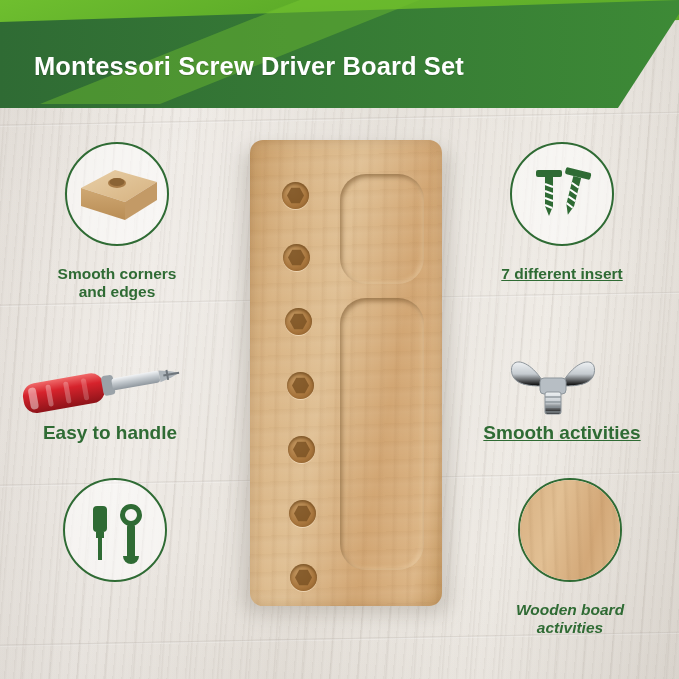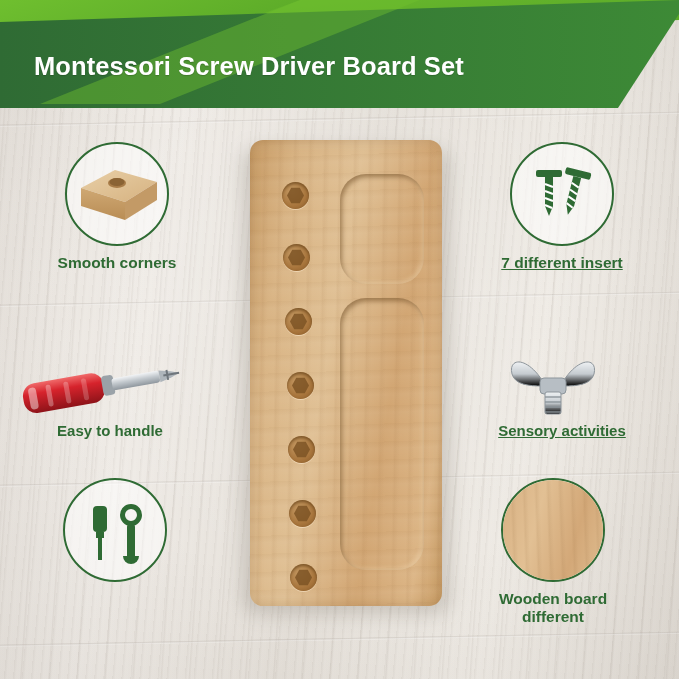--- a/index.html
+++ b/index.html
@@ -87,21 +87,21 @@
     height: 104px;
     border-radius: 50%;
     border: 2.5px solid #2f6b34;
     background: rgba(255,255,255,0.55);
     margin: 0 auto;
     position: relative;
     overflow: hidden;
     box-sizing: border-box;
   }
   .feature .caption {
-    margin-top: 8px;
+    margin-top: 19px;
     font-size: 15.5px;
     font-weight: bold;
     color: #2f6b34;
     line-height: 1.18;
   }
 
   
   .woodblock {
     position: absolute;
     left: 8px;
@@ -126,21 +126,21 @@
   .mid-item {
     position: absolute;
     width: 196px;
     text-align: center;
   }
   .mid-item .art {
     height: 72px;
     position: relative;
   }
   .mid-item .caption {
-    font-size: 15px;
+    font-size: 19px;
     font-weight: bold;
     color: #2f6b34;
     line-height: 1.18;
     margin-top: 2px;
   }
 
   
   .product {
     position: absolute;
     left: 250px;
@@ -297,20 +297,21 @@
         </defs>
         <path d="M6,22 L40,4 L82,16 L50,36 Z" fill="url(#wb-top)"></path>
         <path d="M6,22 L50,36 L50,54 L6,40 Z" fill="url(#wb-side)"></path>
         <path d="M50,36 L82,16 L82,34 L50,54 Z" fill="#c39a66"></path>
         <ellipse cx="42" cy="17" rx="9" ry="5" fill="#a87c48"></ellipse>
         <ellipse cx="42" cy="16" rx="7.5" ry="4" fill="#8a6334"></ellipse>
       </svg>
     </div>
     <div class="caption">
       <div>Smooth corners</div>
+      <div>and edges</div>
     </div>
   </div>
 
   <div class="feature" style="left:467px; top:142px;">
     <div class="circle">
       <svg viewBox="0 0 104 104" width="104" height="104">
         <g fill="#2f6b34">
 
           <rect x="24" y="26" width="26" height="7" rx="2"></rect>
           <path d="M33,33 L41,33 L41,62 L37,72 L33,62 Z"></path>
@@ -399,44 +400,44 @@
           <g stroke="#8d959b" stroke-width="1.4">
             <line x1="39" y1="45" x2="55" y2="45"></line>
             <line x1="39" y1="50" x2="55" y2="50"></line>
             <line x1="39" y1="55" x2="55" y2="55"></line>
             <line x1="39" y1="60" x2="55" y2="60"></line>
           </g>
         </g>
       </svg>
     </div>
     <div class="caption">
-      <div class="nowrap">Sensory activities</div>
+      <div class="nowrap">Smooth activities</div>
     </div>
   </div>
 
   <div class="feature" style="left:20px; top:478px;">
     <div class="circle">
       <svg viewBox="0 0 104 104" width="104" height="104">
         <g fill="#2f6b34">
 
           <rect x="28" y="26" width="14" height="26" rx="4"></rect>
           <rect x="31" y="52" width="8" height="6"></rect>
           <rect x="33" y="58" width="4" height="22"></rect>
 
           <path d="M66,24 a11,11 0 1 0 0,22 a11,11 0 1 0 0,-22 Z M66,29 a6,6 0 1 1 0,12 a6,6 0 1 1 0,-12 Z"></path>
           <rect x="62" y="44" width="8" height="36" rx="3"></rect>
           <path d="M58,76 a8,8 0 0 0 16,0 Z"></path>
         </g>
       </svg>
     </div>
   </div>
 
-  <div class="feature" style="left:458px; top:478px;">
+  <div class="feature" style="left:475px; top:478px;font-style:italic;">
     <div class="circle">
       <div class="boardswatch"></div>
     </div>
     <div class="caption">
       <div>Wooden board</div>
-      <div>different</div>
+      <div>activities</div>
     </div>
   </div>
 
 </div>
 
 </body></html>

